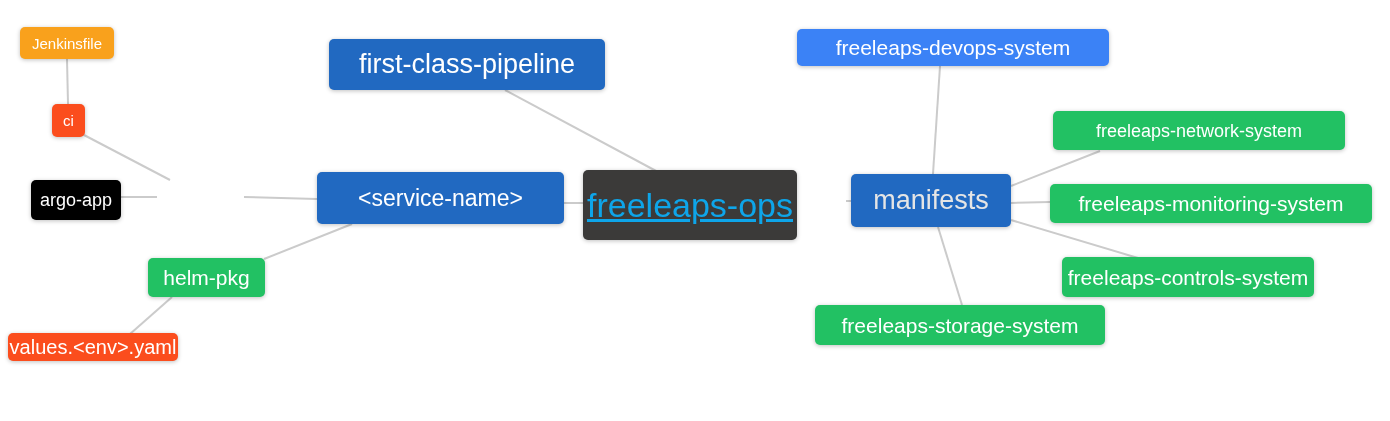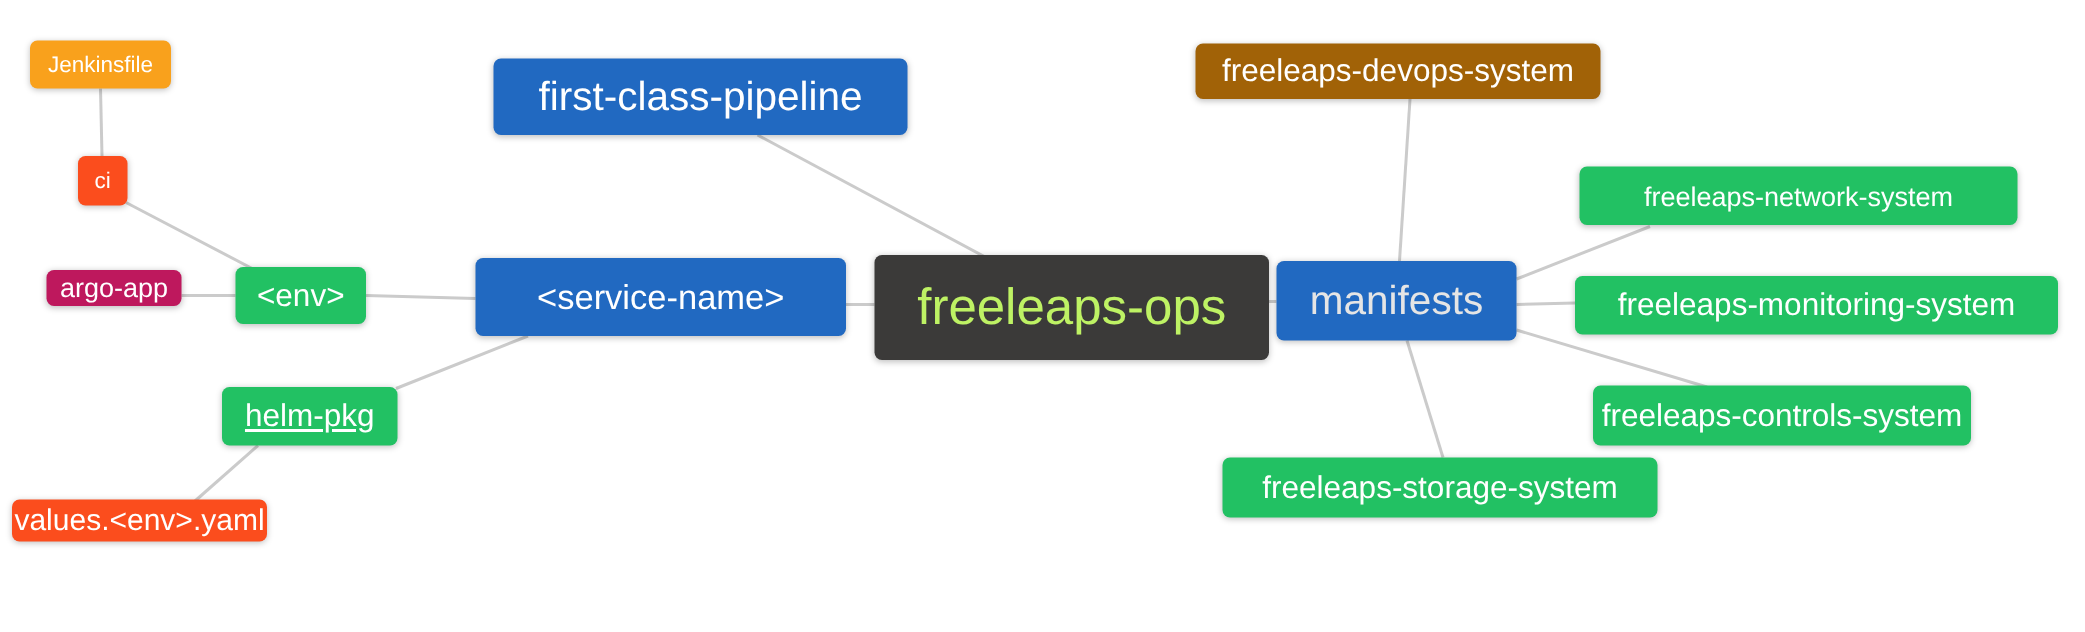--- a/index.html
+++ b/index.html
@@ -53,26 +53,25 @@
       <line x1="846" y1="201" x2="851" y2="201" stroke="#CBCBCB" stroke-width="2"></line>
       <line x1="933" y1="174" x2="940" y2="66" stroke="#CBCBCB" stroke-width="2"></line>
       <line x1="1011" y1="186" x2="1100" y2="151" stroke="#CBCBCB" stroke-width="2"></line>
       <line x1="1011" y1="203" x2="1050" y2="202" stroke="#CBCBCB" stroke-width="2"></line>
       <line x1="1011" y1="220" x2="1138" y2="258" stroke="#CBCBCB" stroke-width="2"></line>
       <line x1="938" y1="227" x2="962" y2="305" stroke="#CBCBCB" stroke-width="2"></line>
     </svg>
 
 <div class="node" style="left: 20px; top: 27px; width: 94px; height: 32px; font-size: 15px; background: rgb(249, 161, 28); color: rgb(255, 255, 255);">Jenkinsfile</div>
     <div class="node" style="left: 52px; top: 104px; width: 33px; height: 33px; font-size: 15px; background: rgb(251, 77, 29); color: rgb(255, 255, 255);">ci</div>
-    <div class="node" style="left: 31px; top: 180px; width: 90px; height: 24px; font-size: 18px; background: #be185d; color: rgb(255, 255, 255);">argo-app</div>
-    <div class="node" style="left: 157px; top: 178px; width: 87px; height: 38px; font-size: 21px; background: rgb(34, 193, 99); color: rgb(255, 255, 255);">&lt;env&gt;</div>
-    <div class="node" style="left: 148px; top: 258px; width: 117px; height: 39px; font-size: 21px; background: rgb(34, 193, 99); color: rgb(255, 255, 255); text-decoration: underline;">helm-pkg</div>
+    <div class="node" style="left: 31px; top: 180px; width: 90px; height: 40px; font-size: 18px; background: #000000; color: rgb(255, 255, 255);">argo-app</div>
+    <div class="node" style="left: 148px; top: 258px; width: 117px; height: 39px; font-size: 21px; background: rgb(34, 193, 99); color: rgb(255, 255, 255);">helm-pkg</div>
     <div class="node" style="left: 8px; top: 333px; width: 170px; height: 28px; font-size: 20px; background: rgb(251, 77, 29); color: rgb(255, 255, 255);">values.&lt;env&gt;.yaml</div>
     <div class="node" style="left: 329px; top: 39px; width: 276px; height: 51px; font-size: 27px; background: rgb(33, 105, 193); color: rgb(255, 255, 255);">first-class-pipeline</div>
     <div class="node" style="left: 317px; top: 172px; width: 247px; height: 52px; font-size: 23px; background: rgb(33, 105, 193); color: rgb(255, 255, 255);">&lt;service-name&gt;</div>
-    <div class="node" style="left: 583px; top: 170px; width: 263px; height: 70px; font-size: 34px; background: rgb(59, 58, 57); color: #bef264;">freeleaps-ops</div>
+    <div class="node" style="left: 583px; top: 170px; width: 214px; height: 70px; font-size: 34px; background: rgb(59, 58, 57); color: #0ea5e9; text-decoration: underline;">freeleaps-ops</div>
     <div class="node" style="left: 851px; top: 174px; width: 160px; height: 53px; font-size: 27px; background: rgb(33, 105, 193); color: #e5e5e5;">manifests</div>
-    <div class="node" style="left: 797px; top: 29px; width: 270px; height: 37px; font-size: 21px; background: #a16207; color: rgb(255, 255, 255);">freeleaps-devops-system</div>
+    <div class="node" style="left: 797px; top: 29px; width: 312px; height: 37px; font-size: 21px; background: #3b82f6; color: rgb(255, 255, 255);">freeleaps-devops-system</div>
     <div class="node" style="left: 1053px; top: 111px; width: 292px; height: 39px; font-size: 18px; background: rgb(34, 193, 99); color: rgb(255, 255, 255);">freeleaps-network-system</div>
     <div class="node" style="left: 1050px; top: 184px; width: 322px; height: 39px; font-size: 21px; background: rgb(34, 193, 99); color: rgb(255, 255, 255);">freeleaps-monitoring-system</div>
     <div class="node" style="left: 1062px; top: 257px; width: 252px; height: 40px; font-size: 21px; background: rgb(34, 193, 99); color: rgb(255, 255, 255);">freeleaps-controls-system</div>
     <div class="node" style="left: 815px; top: 305px; width: 290px; height: 40px; font-size: 21px; background: rgb(34, 193, 99); color: rgb(255, 255, 255); text-align: right;">freeleaps-storage-system</div>
   </div>
 
 </body></html>

